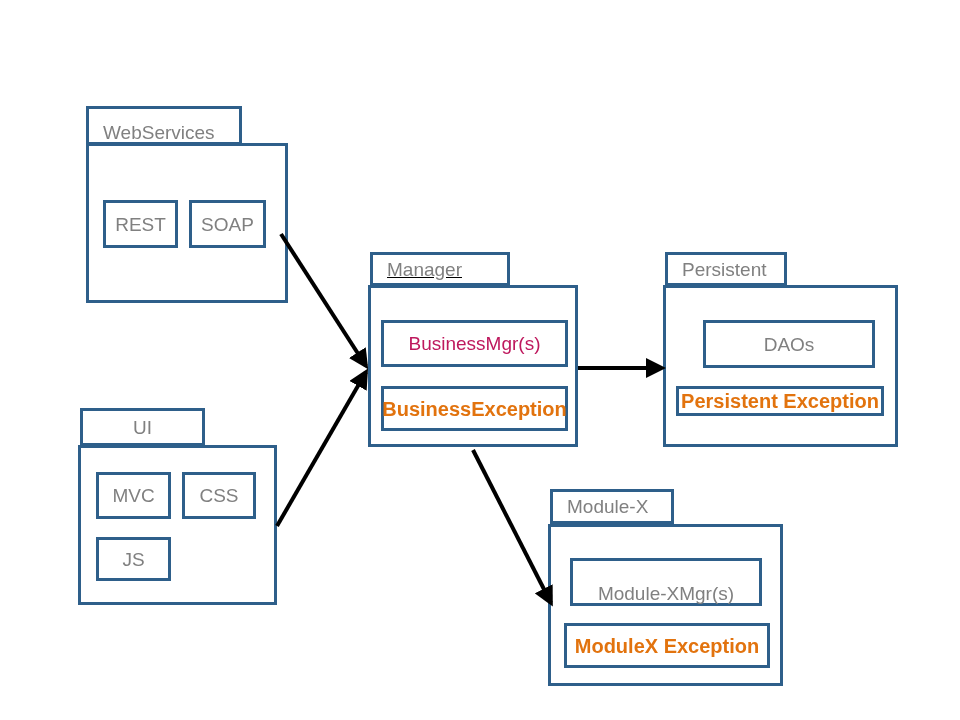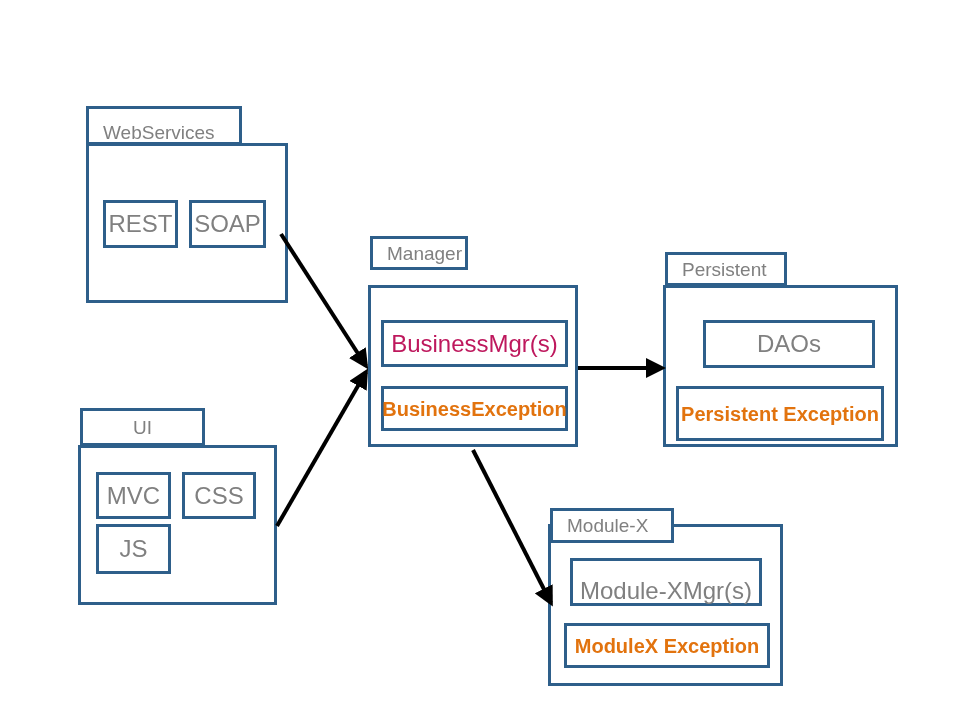--- a/index.html
+++ b/index.html
@@ -52,21 +52,21 @@
     box-sizing: border-box;
     border: 3px solid #2E5F8A;
     background: #ffffff;
     display: flex;
     align-items: center;
     justify-content: center;
     z-index: 3;
   }
   .node-label {
     color: #808080;
-    font-size: 24px;
+    font-size: 19px;
     line-height: 1;
     white-space: nowrap;
   }
   .node.exception .node-label {
     color: #E2730E;
     font-weight: bold;
     font-size: 20px;
   }
   
   #arrows {
@@ -115,51 +115,51 @@
         <div class="pkg-body" style="left: 78px; top: 445px; width: 199px; height: 160px; border-color: rgb(46, 95, 138);"></div>
         <div class="pkg-tab align-center" style="left: 80px; top: 408px; width: 125px; height: 38px; border-color: rgb(46, 95, 138);">
           <span class="pkg-tab-label" style="color: rgb(128, 128, 128);">UI</span>
         </div>
         <div class="node" style="left: 96px; top: 472px; width: 75px; height: 47px; border-color: rgb(46, 95, 138);">
           <span class="node-label" style="color: rgb(128, 128, 128);">MVC</span>
         </div>
         <div class="node" style="left: 182px; top: 472px; width: 74px; height: 47px; border-color: rgb(46, 95, 138);">
           <span class="node-label" style="color: rgb(128, 128, 128); text-align: right;">CSS</span>
         </div>
-        <div class="node" style="left: 96px; top: 524px; width: 75px; height: 50px; border-color: rgb(46, 95, 138);">
+        <div class="node" style="left: 96px; top: 537px; width: 75px; height: 44px; border-color: rgb(46, 95, 138);">
           <span class="node-label" style="color: rgb(128, 128, 128);">JS</span>
         </div>
       </div>
       <div class="package">
         <div class="pkg-body" style="left: 368px; top: 285px; width: 210px; height: 162px; border-color: rgb(46, 95, 138);"></div>
-        <div class="pkg-tab align-left" style="left: 370px; top: 236px; width: 98px; height: 34px; border-color: rgb(46, 95, 138);">
+        <div class="pkg-tab align-left" style="left: 370px; top: 252px; width: 140px; height: 34px; border-color: rgb(46, 95, 138); text-decoration: underline;">
           <span class="pkg-tab-label" style="color: rgb(128, 128, 128);">Manager</span>
         </div>
         <div class="node" style="left: 381px; top: 320px; width: 187px; height: 47px; border-color: rgb(46, 95, 138);">
           <span class="node-label" style="color: #be185d;">BusinessMgr(s)</span>
         </div>
         <div class="node exception" style="left: 381px; top: 386px; width: 187px; height: 45px; border-color: rgb(46, 95, 138);">
           <span class="node-label" style="color: rgb(226, 115, 14);">BusinessException</span>
         </div>
       </div>
       <div class="package">
         <div class="pkg-body" style="left: 663px; top: 285px; width: 235px; height: 162px; border-color: rgb(46, 95, 138);"></div>
         <div class="pkg-tab align-left" style="left: 665px; top: 252px; width: 122px; height: 34px; border-color: rgb(46, 95, 138);">
           <span class="pkg-tab-label" style="color: rgb(128, 128, 128);">Persistent</span>
         </div>
         <div class="node" style="left: 703px; top: 320px; width: 172px; height: 48px; border-color: rgb(46, 95, 138);">
           <span class="node-label" style="color: rgb(128, 128, 128);">DAOs</span>
         </div>
-        <div class="node exception" style="left: 676px; top: 386px; width: 208px; height: 55px; border-color: rgb(46, 95, 138);">
+        <div class="node exception" style="left: 676px; top: 386px; width: 208px; height: 30px; border-color: rgb(46, 95, 138);">
           <span class="node-label" style="color: rgb(226, 115, 14);">Persistent Exception</span>
         </div>
       </div>
       <div class="package">
         <div class="pkg-body" style="left: 548px; top: 524px; width: 235px; height: 162px; border-color: rgb(46, 95, 138);"></div>
-        <div class="pkg-tab align-left" style="left: 550px; top: 508px; width: 124px; height: 35px; border-color: rgb(46, 95, 138);">
+        <div class="pkg-tab align-left" style="left: 550px; top: 489px; width: 124px; height: 35px; border-color: rgb(46, 95, 138);">
           <span class="pkg-tab-label" style="color: rgb(128, 128, 128);">Module-X</span>
         </div>
         <div class="node" style="left: 570px; top: 558px; width: 192px; height: 48px; border-color: rgb(46, 95, 138); align-items: flex-end;">
           <span class="node-label" style="color: rgb(128, 128, 128);">Module-XMgr(s)</span>
         </div>
         <div class="node exception" style="left: 564px; top: 623px; width: 206px; height: 45px; border-color: rgb(46, 95, 138);">
           <span class="node-label" style="color: rgb(226, 115, 14);">ModuleX Exception</span>
         </div>
       </div>
     </div>

